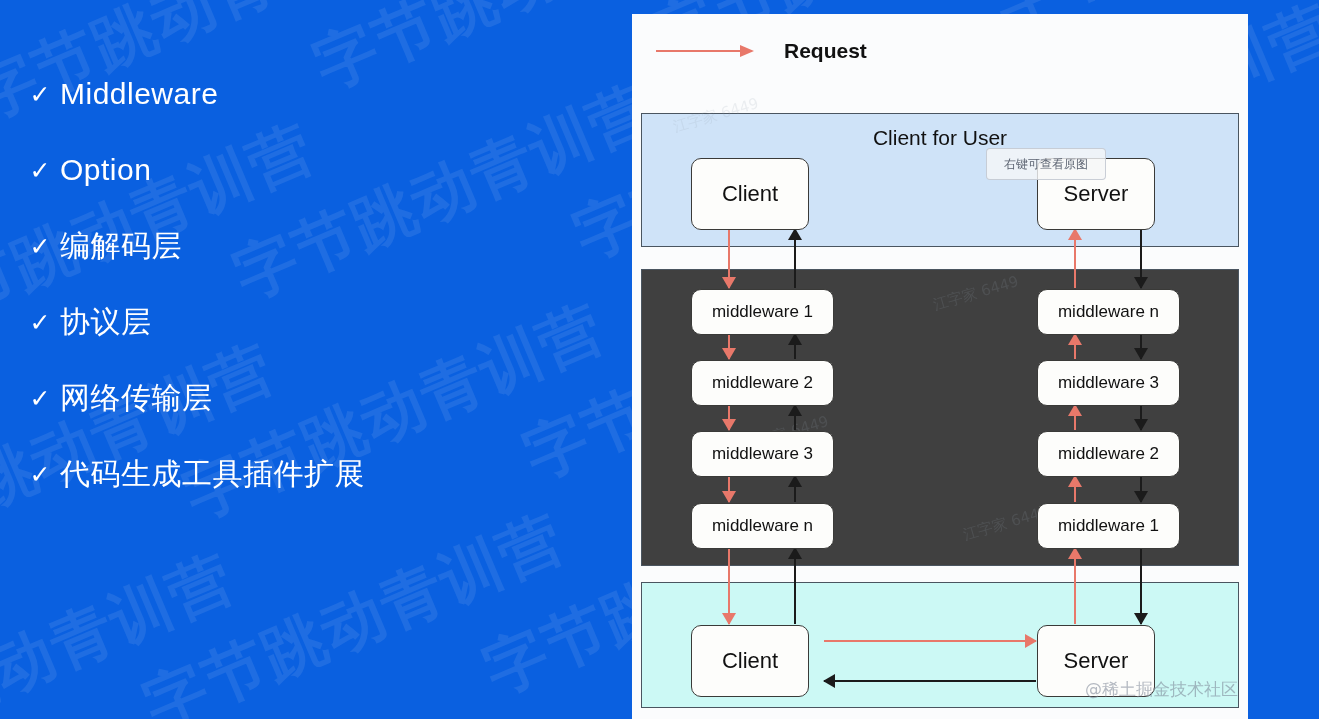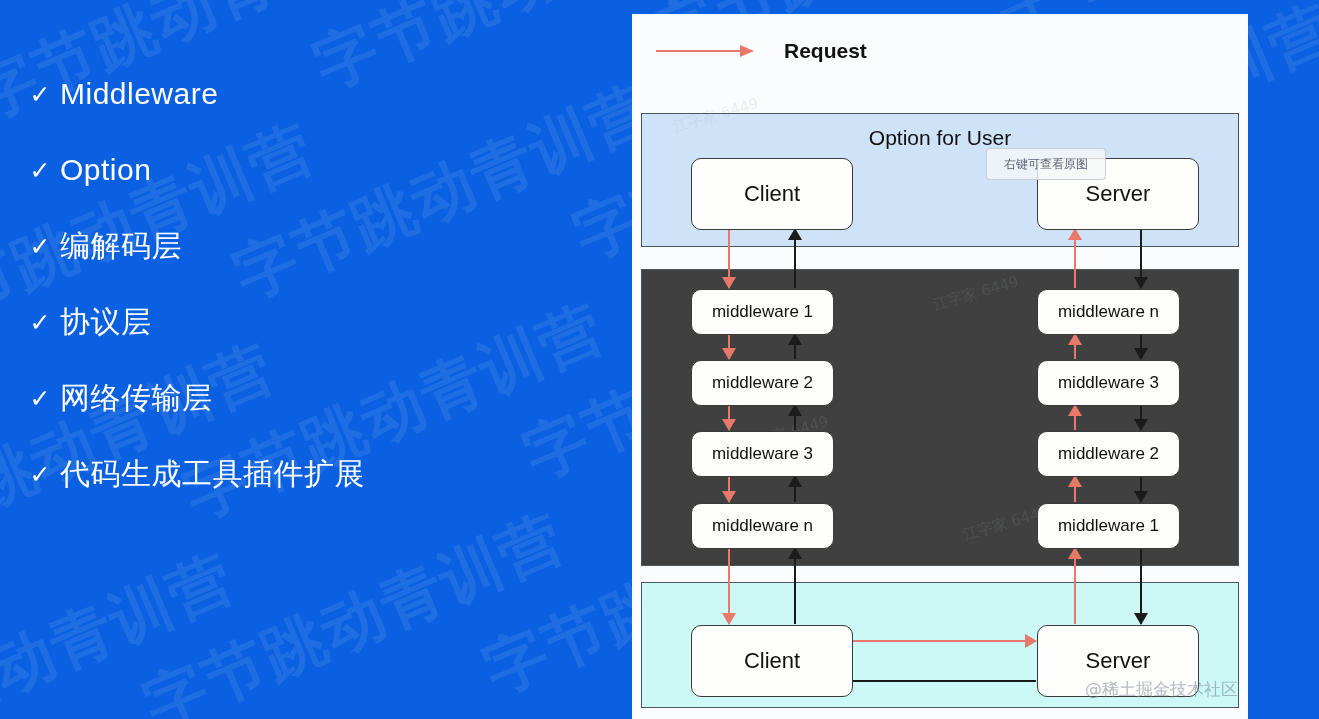--- a/index.html
+++ b/index.html
@@ -114,21 +114,21 @@
     position: absolute;
     background: #fdfdfb;
     border: 1.6px solid #3a3a38;
     border-radius: 10px;
     display: flex;
     align-items: center;
     justify-content: center;
     color: #111;
     z-index: 5;
   }
-  .node.big  { width: 162px; height: 72px; font-size: 22px; }
+  .node.big  { width: 118px; height: 72px; font-size: 22px; }
   .node.mw   { width: 143px; height: 46px; font-size: 17px; }
 
   
   .arr { position: absolute; z-index: 3; }
   .arr .ln { position: absolute; }
   .arr .hd { position: absolute; width: 0; height: 0; }
 
   
   .arr.v { width: 14px; }
   .arr.v .ln { left: 6px; top: 0; width: 1.8px; height: 100%; }
@@ -267,21 +267,21 @@
       <div class="legend-row req">
         <span class="lg-arrow red">
           <span class="shaft"></span>
             <span class="head"></span>
         </span>
         <span class="lg-label">Request</span>
       </div>
     </div>
 
     <div class="section" id="sec-export">
-      <div class="sec-title">Option for User</div>
+      <div class="sec-title">Client for User</div>
       <div class="node big" style="left:49px; top:44px;">
         <span>Client</span>
       </div>
       <div class="node big" style="left:395px; top:44px;">
         <span>Server</span>
       </div>
     </div>
 
     <div class="section" id="sec-mw">
 

